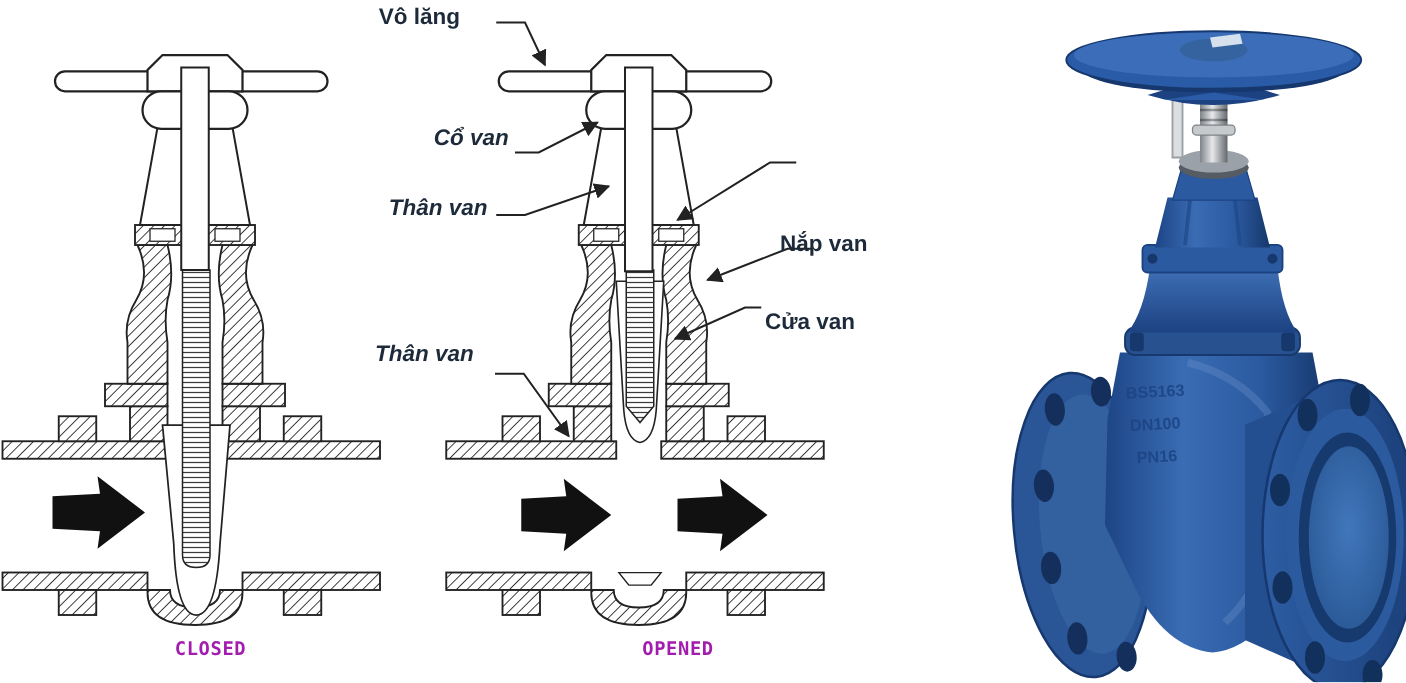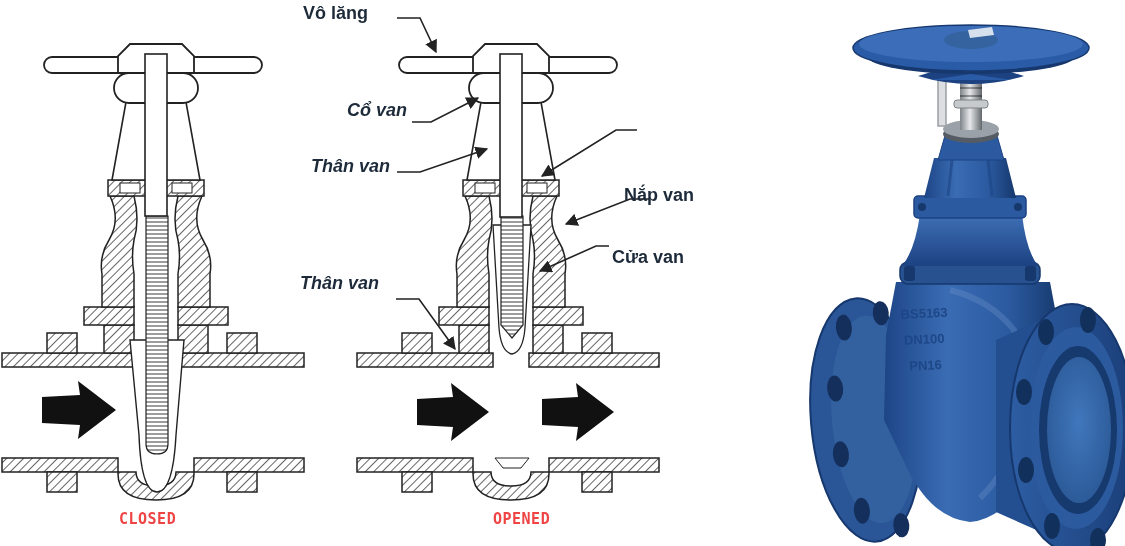--- a/index.html
+++ b/index.html
@@ -6,22 +6,22 @@
   #canvas{
     position:relative;width:1125px;height:546px;background:#ffffff;
     font-family:"Liberation Sans", sans-serif;overflow:hidden;
   }
   .diagram-svg{position:absolute;}
   .part-label{
     position:absolute;font-weight:bold;font-size:18px;color:#1d2a3a;
     white-space:nowrap;line-height:1.1;
   }
   .caption{
-    position:absolute;width:78px;text-align:left;font-family:"DejaVu Sans Mono", monospace;
-    font-weight:bold;font-size:15px;letter-spacing:.5px;color:#ef4444;
+    position:absolute;width:78px;text-align:right;font-family:"DejaVu Sans Mono", monospace;
+    font-weight:bold;font-size:15px;letter-spacing:.5px;color:#a21caf;
   }
   .r{text-align:right;font-style:italic;}
 </style>
 </head>
 <body>
 
 <div id="canvas">
 
   <svg class="diagram-svg" style="left:0;top:40px" width="310" height="465" viewBox="0 0 310 465">
     <defs>

